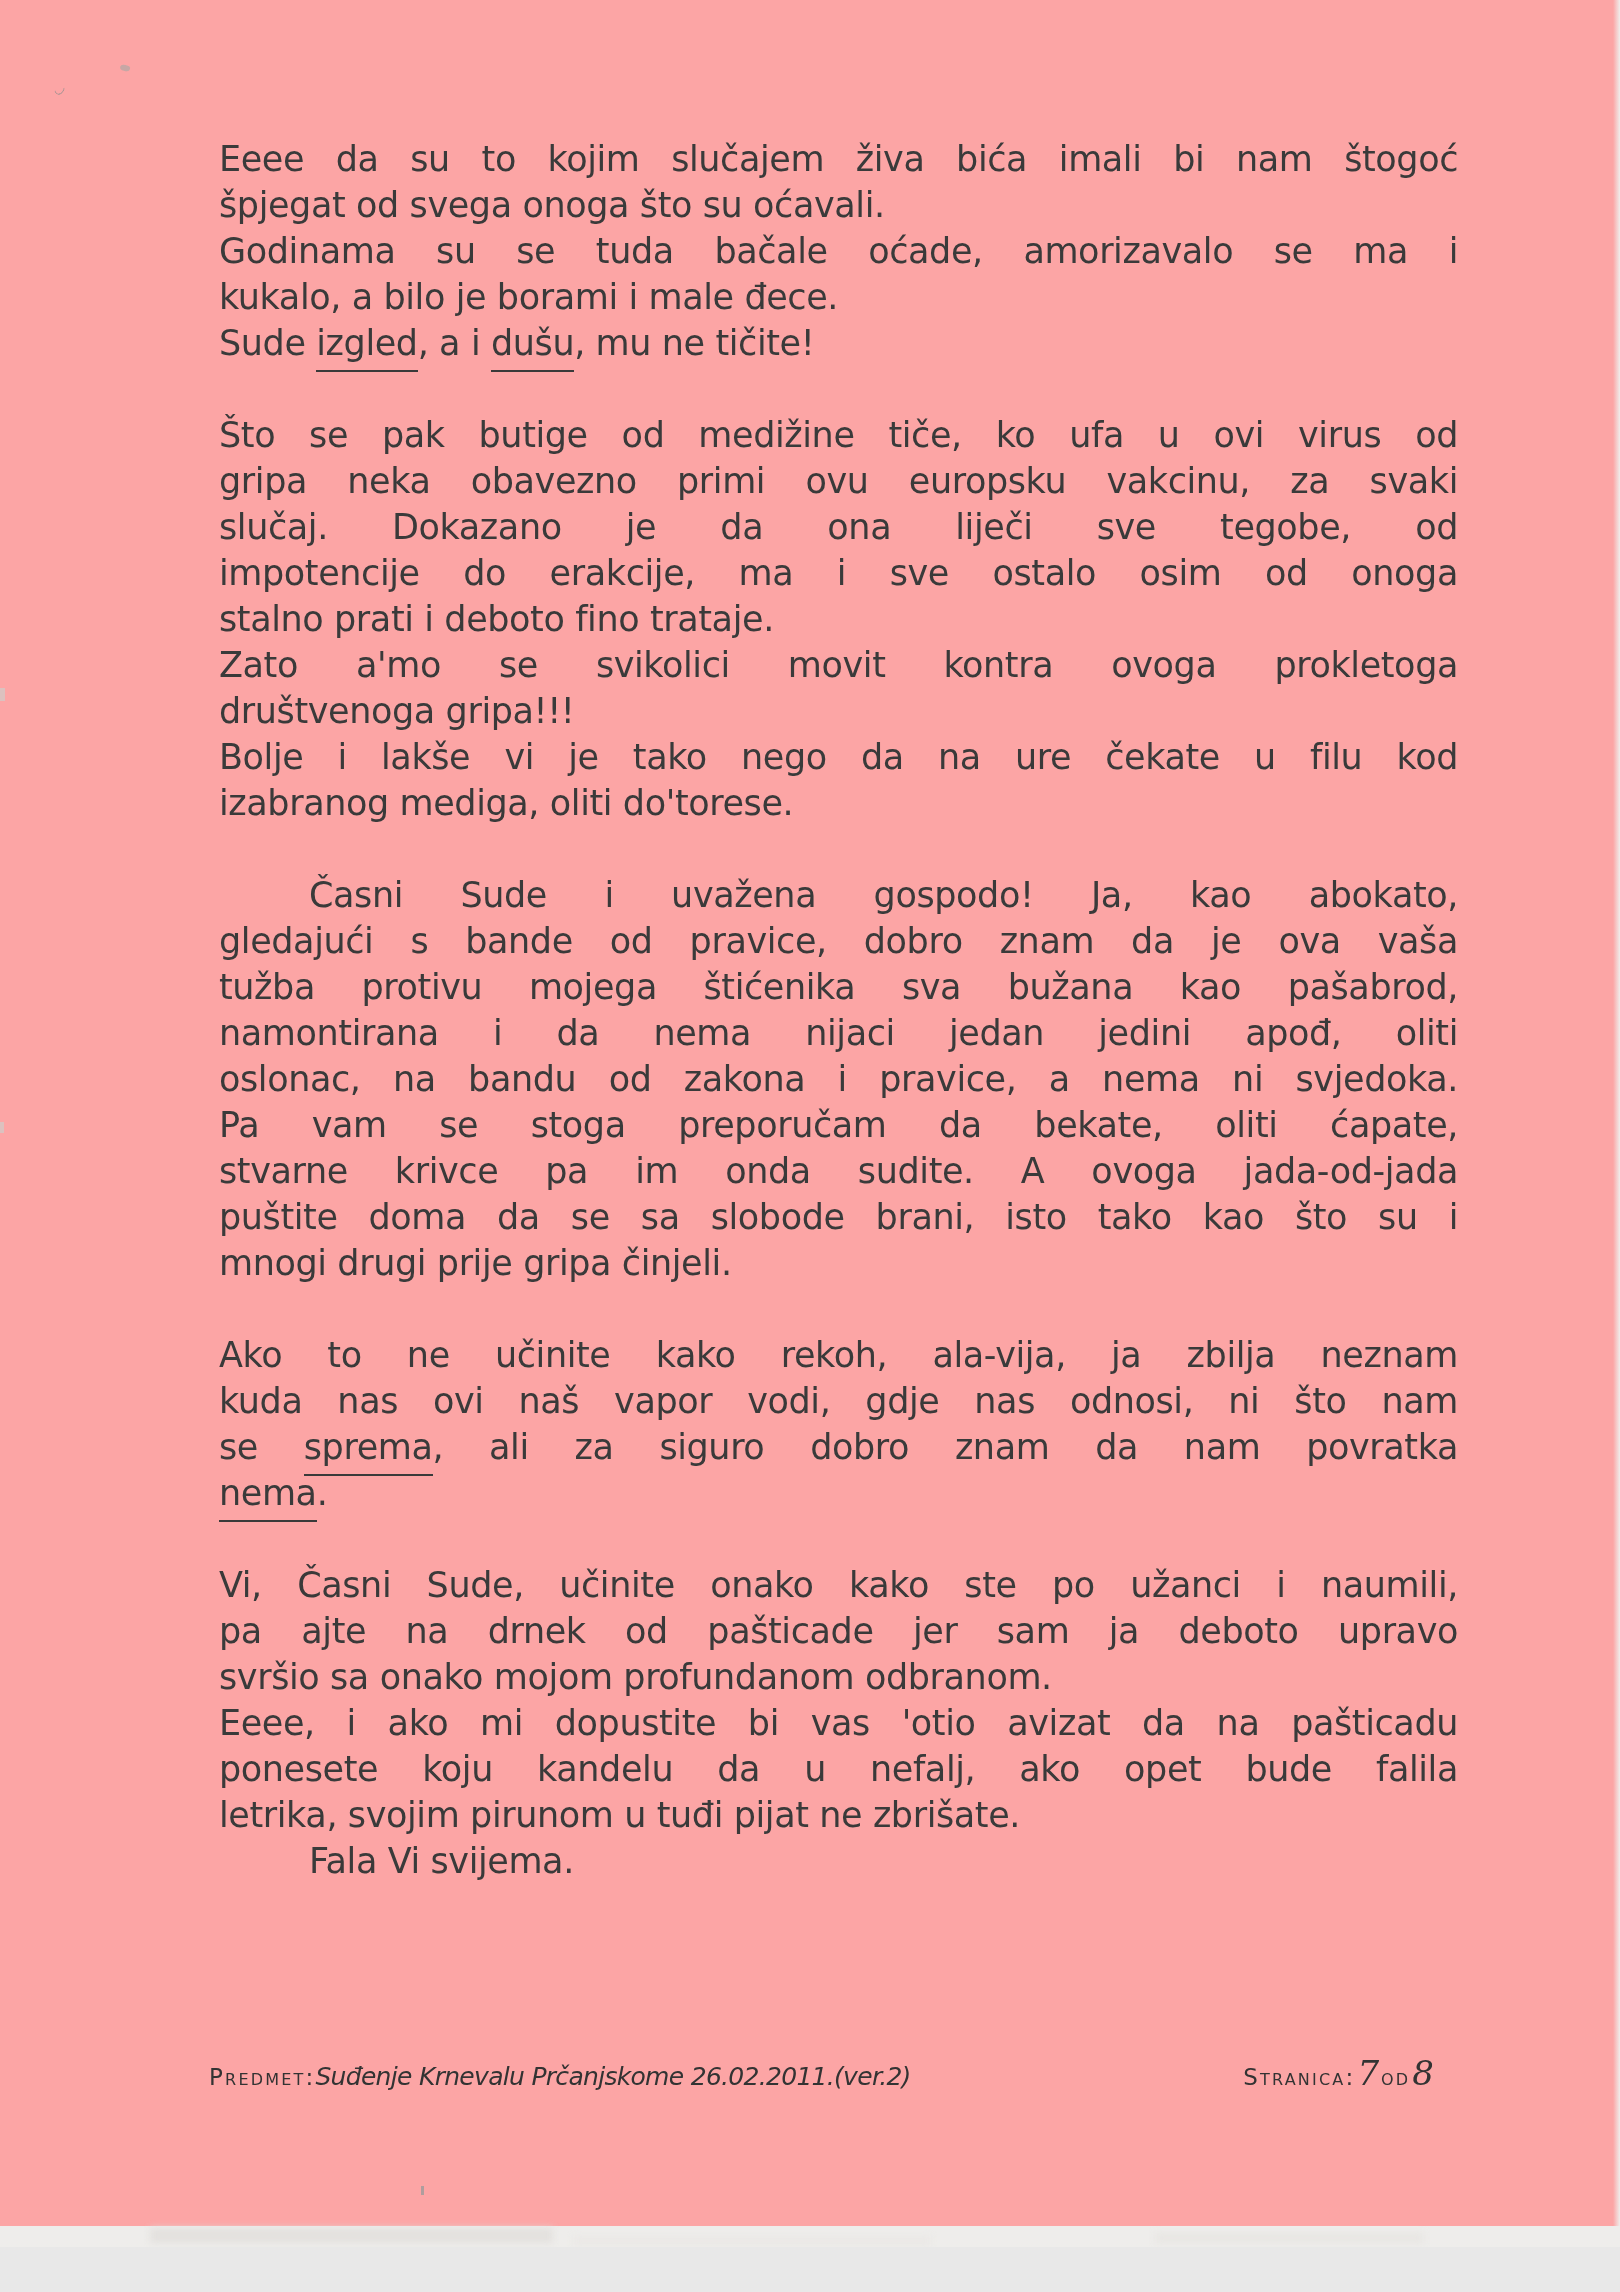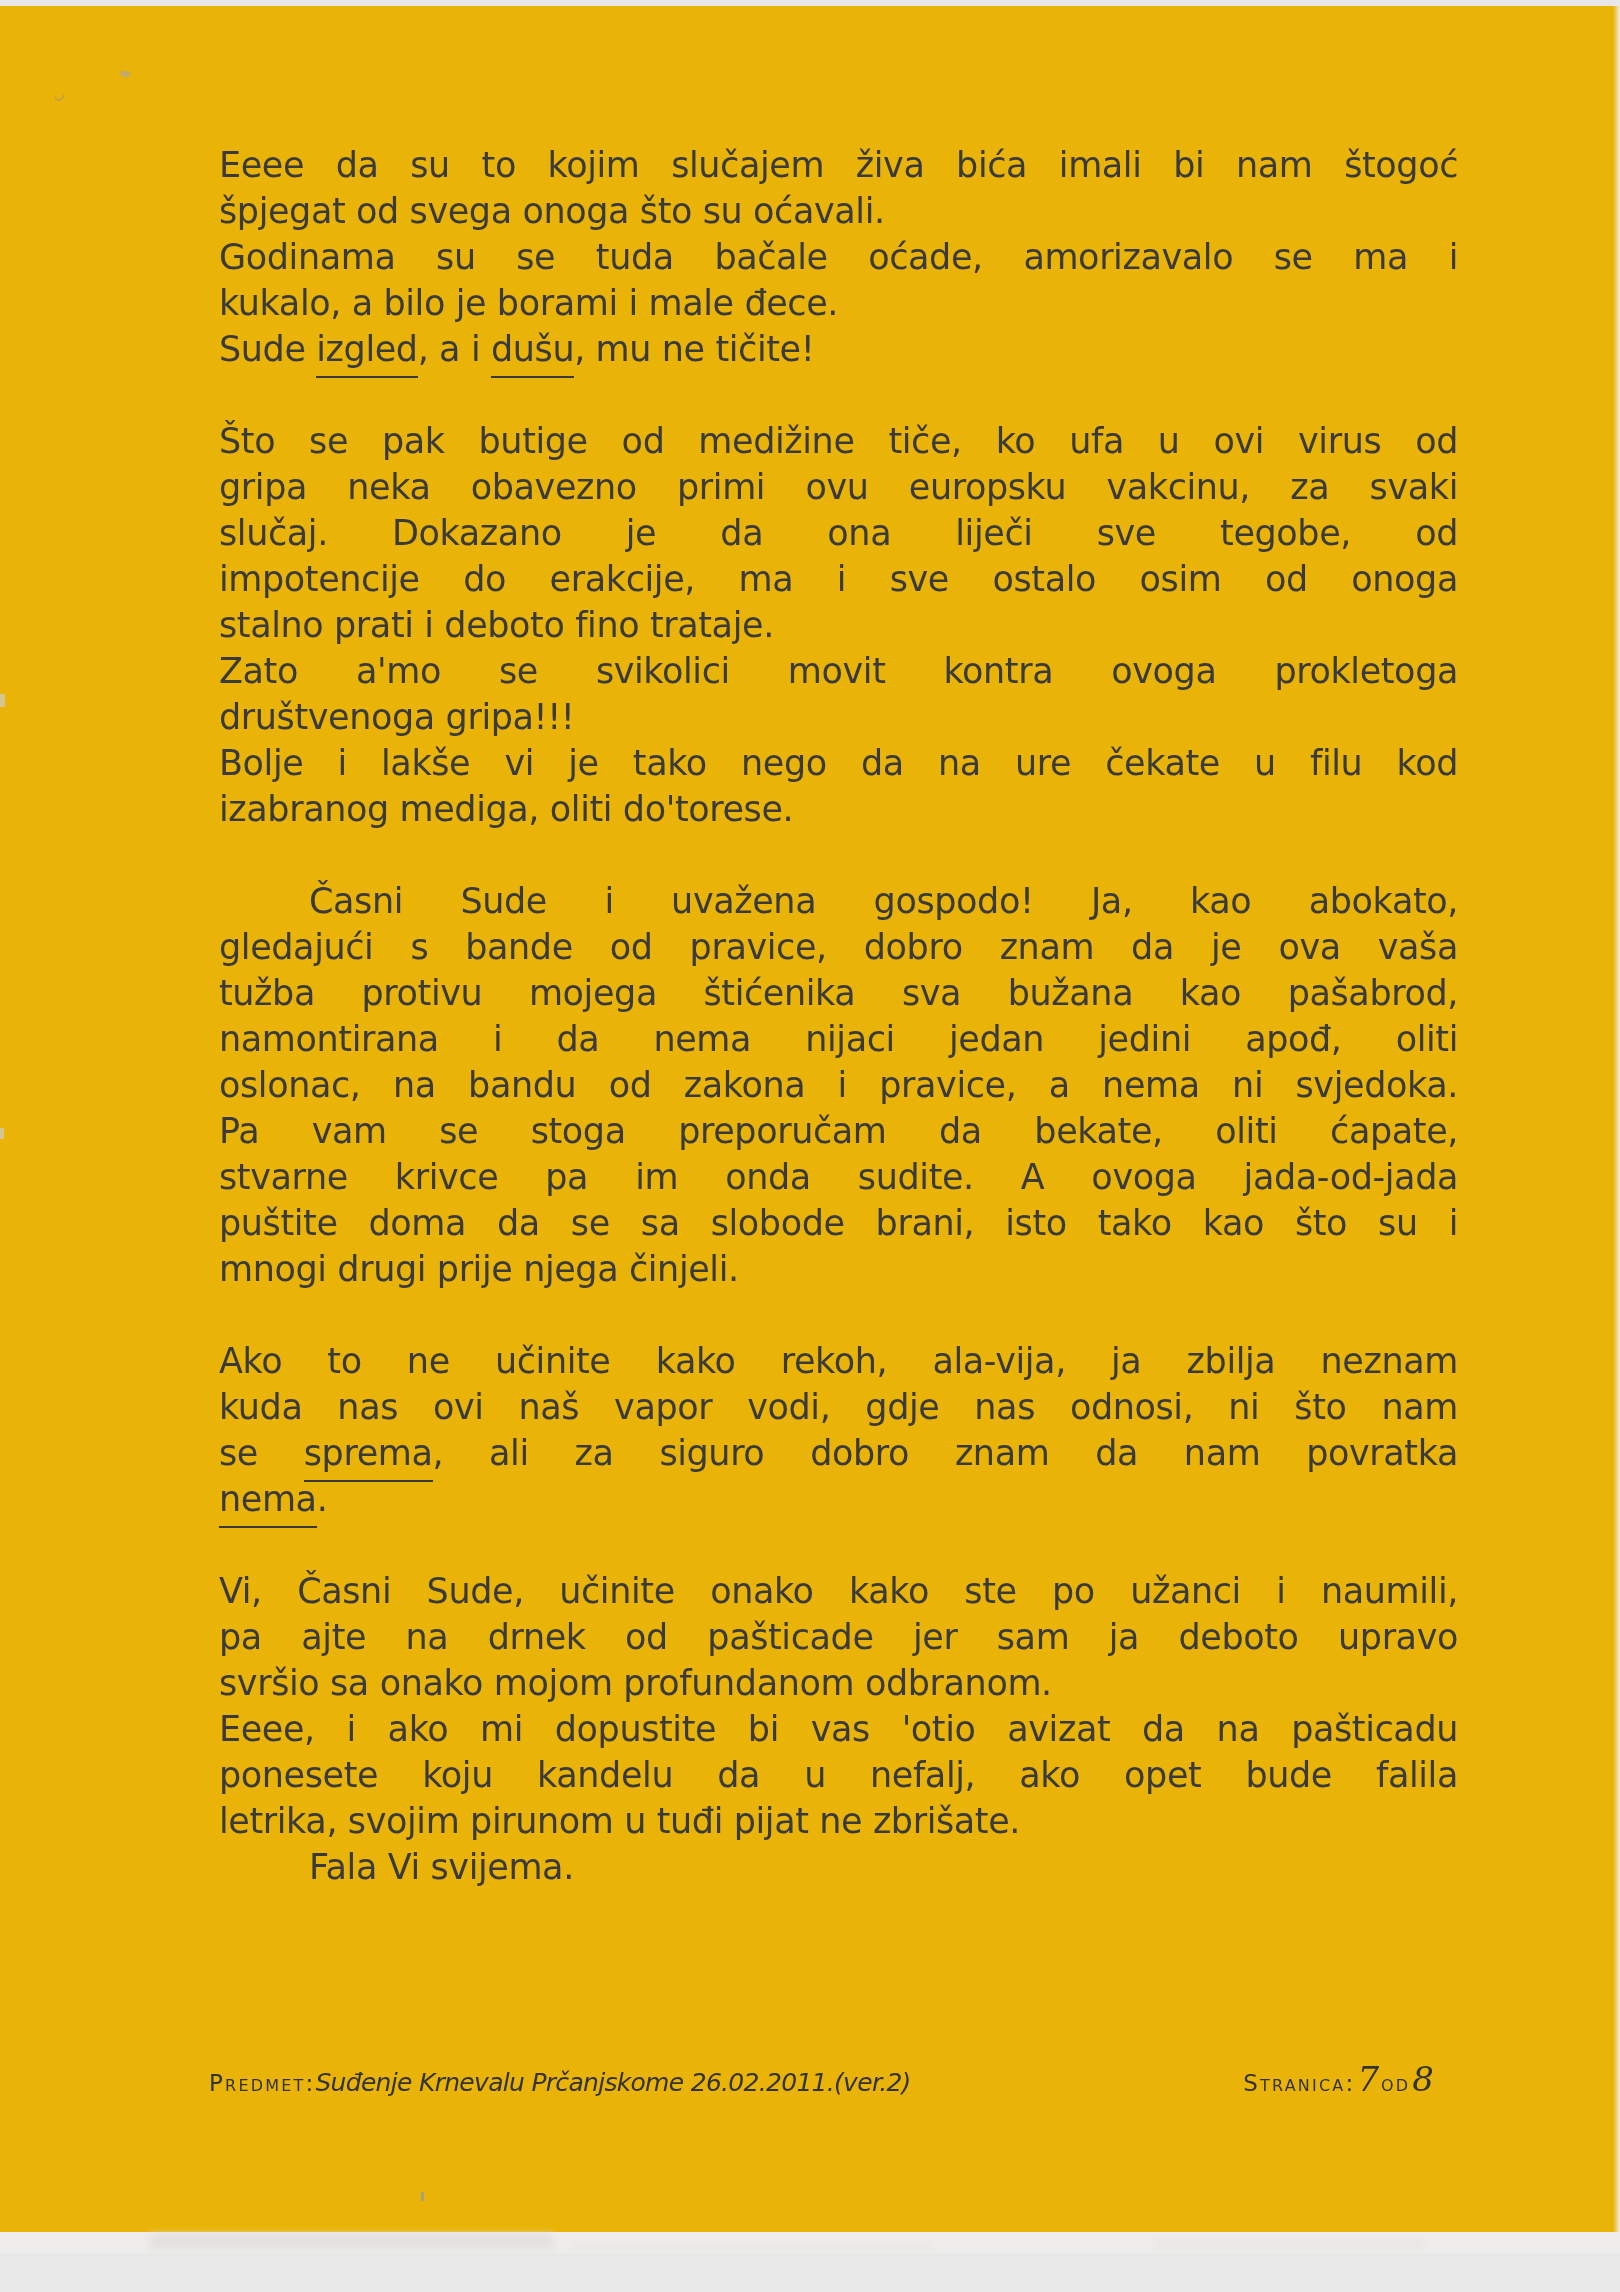--- a/index.html
+++ b/index.html
@@ -1,23 +1,22 @@
 <!DOCTYPE html>
 <html style="font-size:14.3px"><head>
 <meta charset="utf-8">
 <style>
   html,body{margin:0;padding:0;background:#e8e8e8;}
   .page{
     position:relative;
     width:1620px;height:2247px;
-    background:#eab308;
+    background:#fca5a5;
     overflow:hidden;
     font-family:"DejaVu Sans",sans-serif;
     color:#3a3a3a;
-    margin-top:6px;
   }
   
   .doc{
     position:absolute;
     left:219px;top:136px;width:1239px;
   }
   .line{
     font-size:35px;
     line-height:46px;
     letter-spacing:-0.4px;
@@ -125,21 +124,21 @@
       <div class="line"><span>izabranog mediga, oliti do'torese.</span></div>
       <div class="blank-line"></div>
       <div class="line j ind"><span>Časni Sude i uvažena gospodo! Ja, kao abokato,</span></div>
       <div class="line j"><span>gledajući s bande od pravice, dobro znam da je ova vaša</span></div>
       <div class="line j"><span>tužba protivu mojega štićenika sva bužana kao pašabrod,</span></div>
       <div class="line j"><span>namontirana i da nema nijaci jedan jedini apođ, oliti</span></div>
       <div class="line j"><span>oslonac, na bandu od zakona i pravice, a nema ni svjedoka.</span></div>
       <div class="line j"><span>Pa vam se stoga preporučam da bekate, oliti ćapate,</span></div>
       <div class="line j"><span>stvarne krivce pa im onda sudite. A ovoga jada-od-jada</span></div>
       <div class="line j"><span>puštite doma da se sa slobode brani, isto tako kao što su i</span></div>
-      <div class="line"><span>mnogi drugi prije njega činjeli.</span></div>
+      <div class="line"><span>mnogi drugi prije gripa činjeli.</span></div>
       <div class="blank-line"></div>
       <div class="line j"><span>Ako to ne učinite kako rekoh, ala-vija, ja zbilja neznam</span></div>
       <div class="line j"><span>kuda nas ovi naš vapor vodi, gdje nas odnosi, ni što nam</span></div>
       <div class="line j"><span>se </span><span class="ul">sprema</span><span>, ali za siguro dobro znam da nam povratka</span></div>
       <div class="line"><span class="ul">nema</span><span>.</span></div>
       <div class="blank-line"></div>
       <div class="line j"><span>Vi, Časni Sude, učinite onako kako ste po užanci i naumili,</span></div>
       <div class="line j"><span>pa ajte na drnek od pašticade jer sam ja deboto upravo</span></div>
       <div class="line"><span>svršio sa onako mojom profundanom odbranom.</span></div>
       <div class="line j"><span>Eeee, i ako mi dopustite bi vas 'otio avizat da na pašticadu</span></div>

